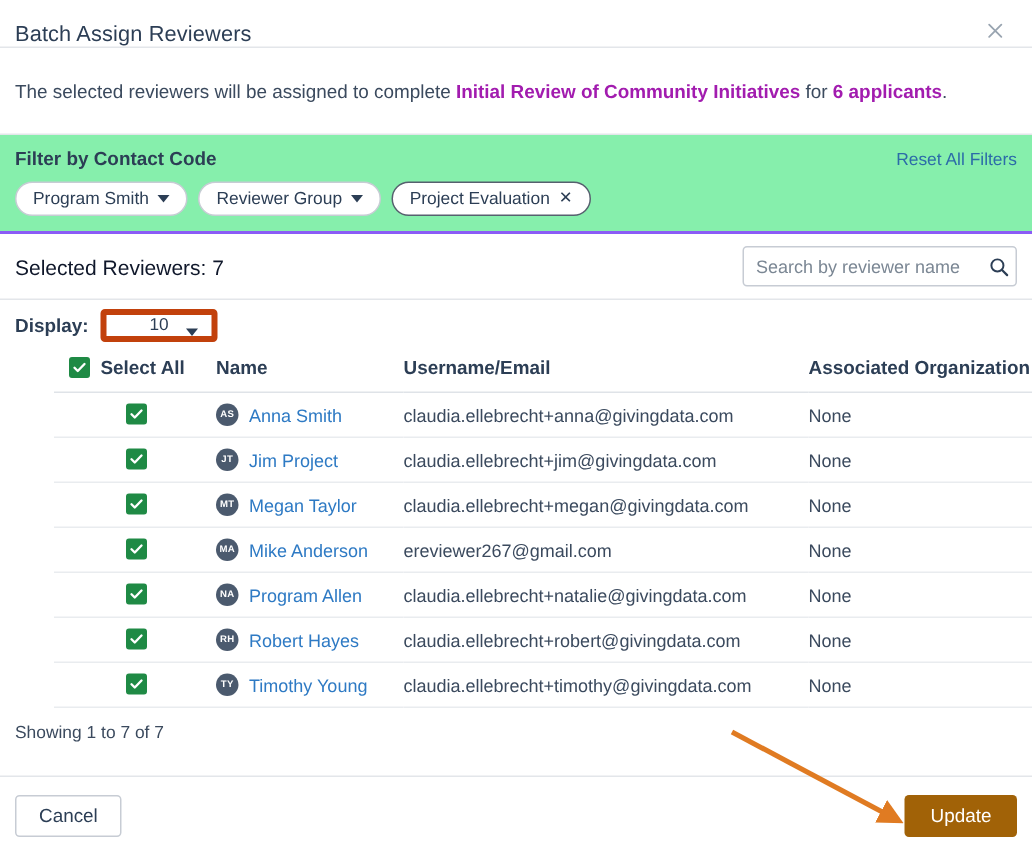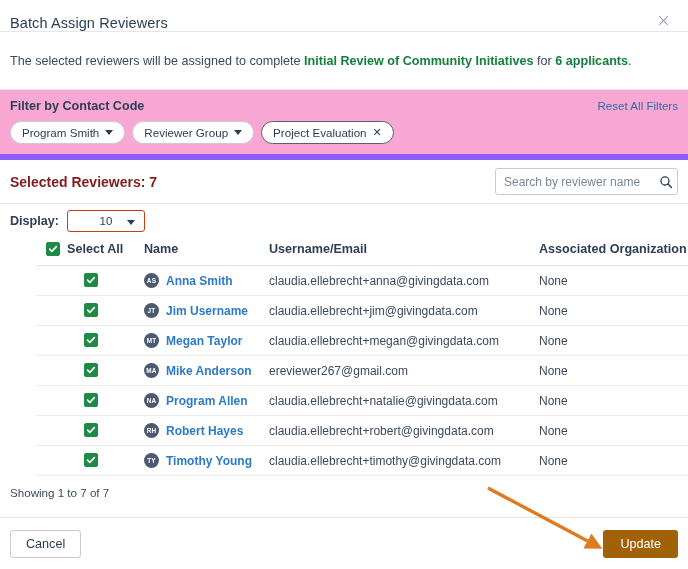--- a/index.html
+++ b/index.html
@@ -47,26 +47,26 @@
     height: 58px;
     display: flex;
     align-items: center;
     padding: 0 10px;
     border-bottom: 1px solid #e3e6ea;
   }
   .desc-text {
     font-size: 12.6px;
     color: #3b4a5e;
   }
-  .desc-text b { color: #15803d; font-weight: bold; }
+  .desc-text b { color: #a21caf; font-weight: bold; }
 
   
   .filter-bar {
-    background: #f9a8d4;
-    border-bottom: 6px solid #8b5cf6;
+    background: #86efac;
+    border-bottom: 2px solid #8b5cf6;
     padding: 9px 10px 10px 10px;
   }
   .filter-top {
     display: flex;
     align-items: baseline;
     justify-content: space-between;
     margin-bottom: 8px;
   }
   .filter-label {
     font-size: 12.6px;
@@ -108,22 +108,22 @@
   .selected-bar {
     height: 44px;
     display: flex;
     align-items: center;
     justify-content: space-between;
     padding: 0 10px;
     border-bottom: 1px solid #e3e6ea;
   }
   .selected-title {
     font-size: 14px;
-    font-weight: bold;
-    color: #7f1d1d;
+    font-weight: normal;
+    color: #0f172a;
   }
   .search-wrap {
     position: relative;
     width: 183px; height: 27px;
   }
   .search-input {
     width: 100%; height: 100%;
     border: 1px solid #c7ccd4;
     border-radius: 3px;
     padding: 0 24px 0 8px;
@@ -152,21 +152,21 @@
     padding: 0 10px;
   }
   .display-label {
     font-size: 12.6px;
     font-weight: bold;
     color: #2c3e55;
   }
   .display-select {
     position: relative;
     width: 78px; height: 22px;
-    border: 1px solid #c2410c;
+    border: 4px solid #c2410c;
     border-radius: 3px;
     background: #fff;
     display: flex;
     align-items: center;
     justify-content: center;
     font-size: 11.5px;
     color: #2c3e55;
     cursor: pointer;
   }
   .display-select .caret {
@@ -228,21 +228,20 @@
     display: flex; align-items: center; justify-content: center;
     letter-spacing: .2px;
     flex: none;
   }
   .name-link {
     color: #2e7ac4;
     font-size: 12px;
     text-decoration: none;
     cursor: pointer;
     white-space: nowrap;
-    font-weight: bold;
   }
   .email-cell { color: #3b4a5e; font-size: 12px; white-space: nowrap; }
   .org-cell { color: #3b4a5e; font-size: 12px; }
 
   .showing {
     font-size: 11.6px;
     color: #3b4a5e;
     padding: 10px 0 0 10px;
   }
 
@@ -389,21 +388,21 @@
         <td class="col-check">
           <div class="row-check"><span class="cb">
             <svg viewBox="0 0 12 12" aria-hidden="true">
                   <path d="M2 6.2 L4.6 8.8 L10 3.2" stroke="#fff" stroke-width="1.9" fill="none" stroke-linecap="round" stroke-linejoin="round"></path>
                 </svg>
           </span></div>
         </td>
         <td class="col-name">
           <div class="name-cell">
             <span class="avatar">JT</span>
-            <a class="name-link">Jim Username</a>
+            <a class="name-link">Jim Project</a>
           </div>
         </td>
         <td class="col-email email-cell">claudia.ellebrecht+jim@givingdata.com</td>
         <td class="col-org org-cell">None</td>
       </tr>
       <tr>
         <td class="col-check">
           <div class="row-check"><span class="cb">
             <svg viewBox="0 0 12 12" aria-hidden="true">
                   <path d="M2 6.2 L4.6 8.8 L10 3.2" stroke="#fff" stroke-width="1.9" fill="none" stroke-linecap="round" stroke-linejoin="round"></path>

